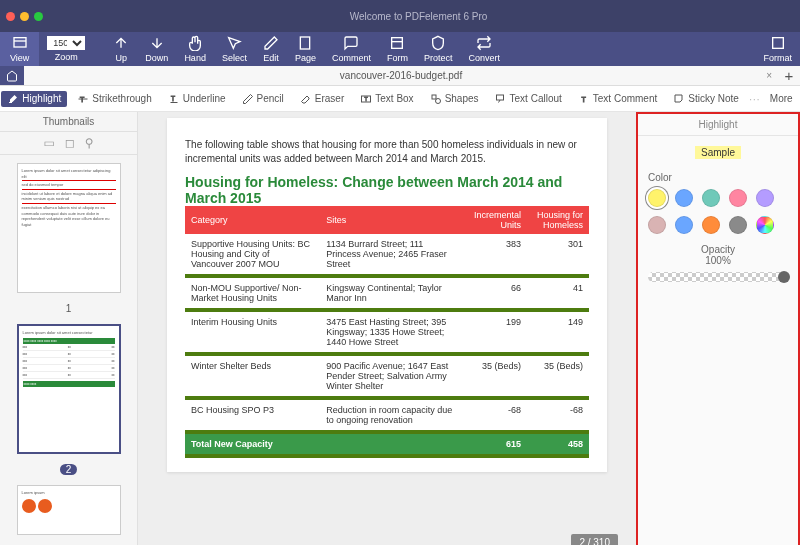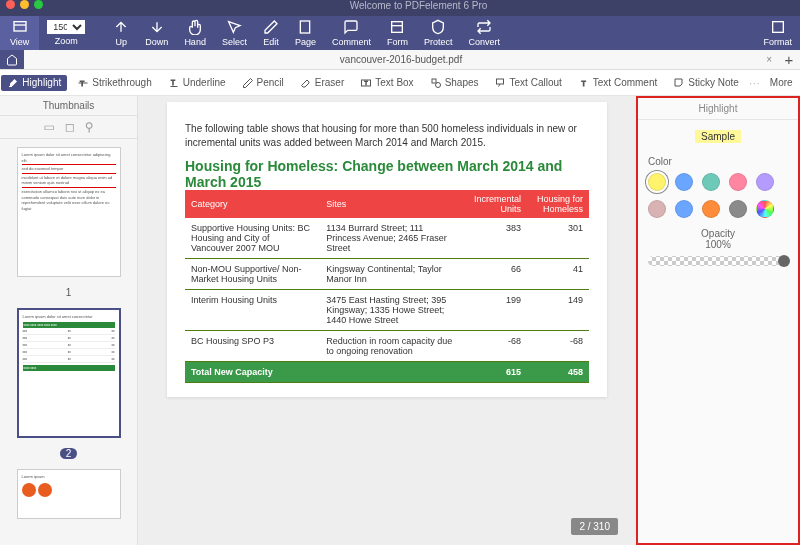--- a/index.html
+++ b/index.html
@@ -1,19 +1,19 @@
 <!DOCTYPE html>
 <html><head>
 <meta charset="utf-8">
 <style>
 * { margin:0; padding:0; box-sizing:border-box; font-family:-apple-system,BlinkMacSystemFont,"Segoe UI",sans-serif; }
 body { width:800px; height:545px; overflow:hidden; background:#fff; font-size:11px; color:#333; }
 
 
-.titlebar { height:16px; background:#3d4168; display:flex; padding:0 6px; }
+.titlebar { height:32px; background:#3d4168; display:flex; align-items:center; padding:0 6px; }
 .win-btns { display:flex; gap:5px; }
 .win-btn { width:9px; height:9px; border-radius:50%; }
 .win-close { background:#ff5f57; } .win-min { background:#ffbd2e; } .win-max { background:#28c940; }
 .title-text { flex:1; text-align:center; color:#b8b9cc; font-size:10px; }
 
 
 .ribbon { height:34px; background:#4a4f85; display:flex; align-items:center; color:#fff; }
 .rib-item { display:flex; flex-direction:column; align-items:center; justify-content:center; padding:0 8px; height:100%; font-size:9px; cursor:pointer; }
 .rib-item svg { width:16px; height:16px; margin-bottom:2px; }
 .rib-view { background:#5a60a0; padding:0 10px; }
@@ -53,21 +53,21 @@
 
 
 .viewer { flex:1; background:#eee; position:relative; overflow:hidden; }
 .page { margin:6px auto; width:440px; background:#fff; padding:14px 18px; box-shadow:0 1px 3px rgba(0,0,0,0.1); font-size:10px; color:#333; }
 .hl-line { background:#fff89a; font-weight:bold; border:1px dotted #bba; display:inline; padding:0 1px; }
 .page p { margin:6px 0; line-height:1.4; }
 .tbl-title { color:#2a8a3a; font-weight:bold; font-size:14px; margin-top:8px; }
 .tbl { width:100%; border-collapse:collapse; font-size:9px; }
 .tbl th { background:#ef4444; color:#fff; font-weight:normal; text-align:left; padding:4px 6px; }
 .tbl th.r, .tbl td.r { text-align:right; }
-.tbl td { padding:5px 6px; border-bottom:1px solid #4d7c0f; vertical-align:top; }
+.tbl td { padding:5px 6px; border-bottom:4px solid #4d7c0f; vertical-align:top; }
 .tbl tr.total td { background:#3a9a4a; color:#fff; font-weight:bold; }
 .page-ind { position:absolute; right:18px; bottom:10px; background:#888; color:#fff; font-size:10px; padding:3px 8px; border-radius:2px; }
 
 
 .props { width:164px; border:2px solid #d22; background:#fafafa; display:flex; flex-direction:column; }
 .props-head { text-align:center; font-size:10px; color:#888; padding:5px 0; border-bottom:1px solid #e5e5e5; }
 .sample { text-align:center; padding:10px 0 14px; }
 .sample span { background:#fff89a; font-size:10px; padding:1px 6px; }
 .prop-label { font-size:10px; color:#666; padding:0 10px; margin-bottom:6px; }
 .swatches { padding:0 10px 10px; display:flex; flex-wrap:wrap; gap:9px; }
@@ -347,20 +347,26 @@
               <td>Non-MOU Supportive/ Non-Market Housing Units</td>
               <td>Kingsway Continental; Taylor Manor Inn</td>
               <td class="r">66</td>
               <td class="r">41</td>
             </tr>
             <tr>
               <td>Interim Housing Units</td>
               <td>3475 East Hasting Street; 395 Kingsway; 1335 Howe Street; 1440 Howe Street</td>
               <td class="r">199</td>
               <td class="r">149</td>
+            </tr>
+            <tr>
+              <td>Winter Shelter Beds</td>
+              <td>900 Pacific Avenue; 1647 East Pender Street; Salvation Army Winter Shelter</td>
+              <td class="r">35 (Beds)</td>
+              <td class="r">35 (Beds)</td>
             </tr>
             <tr>
               <td>BC Housing SPO P3</td>
               <td>Reduction in room capacity due to ongoing renovation</td>
               <td class="r">-68</td>
               <td class="r">-68</td>
             </tr>
           </tbody>
         <tfoot>
             <tr class="total">

